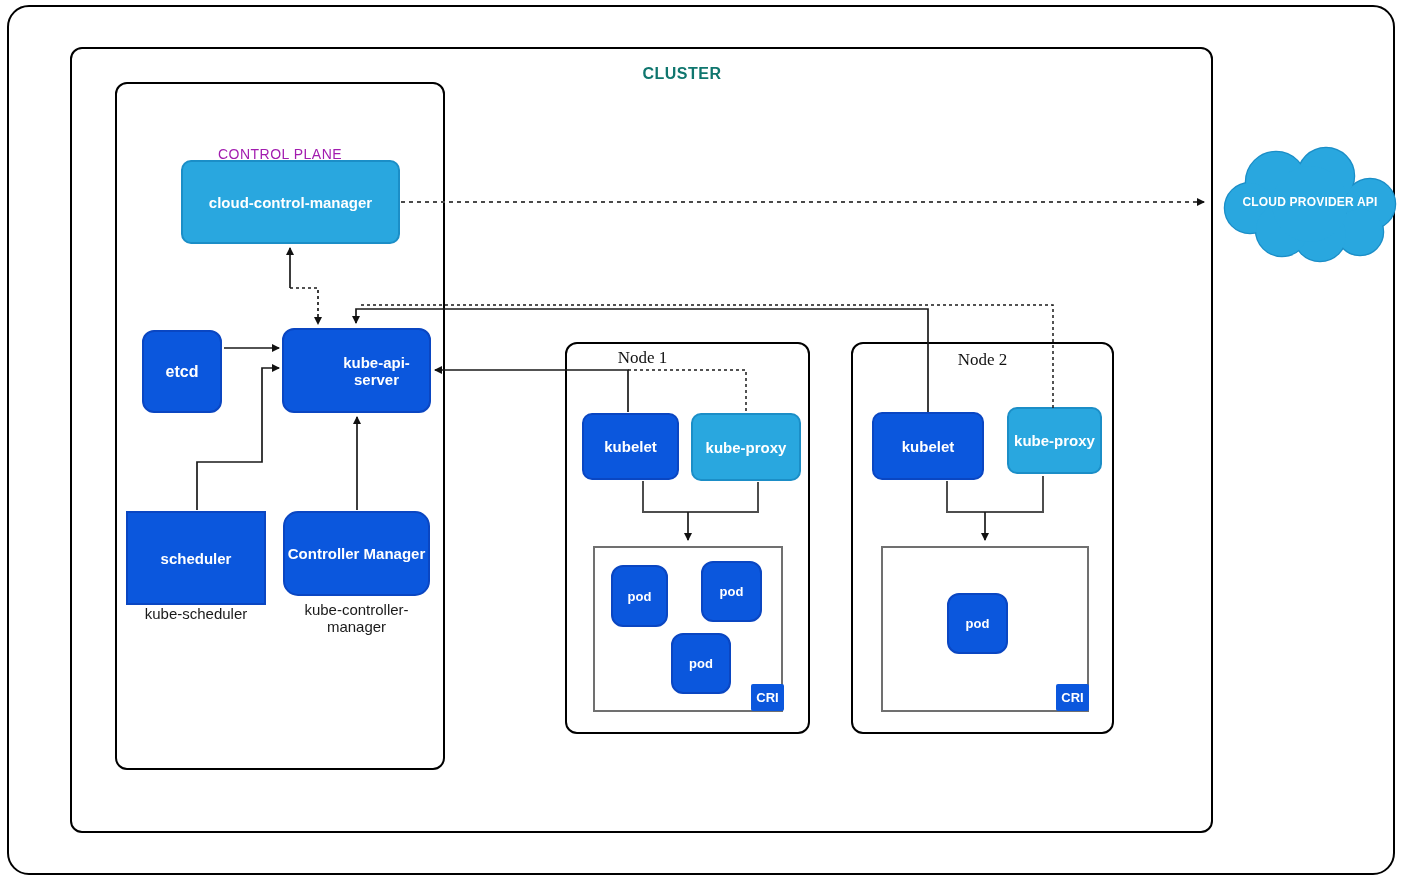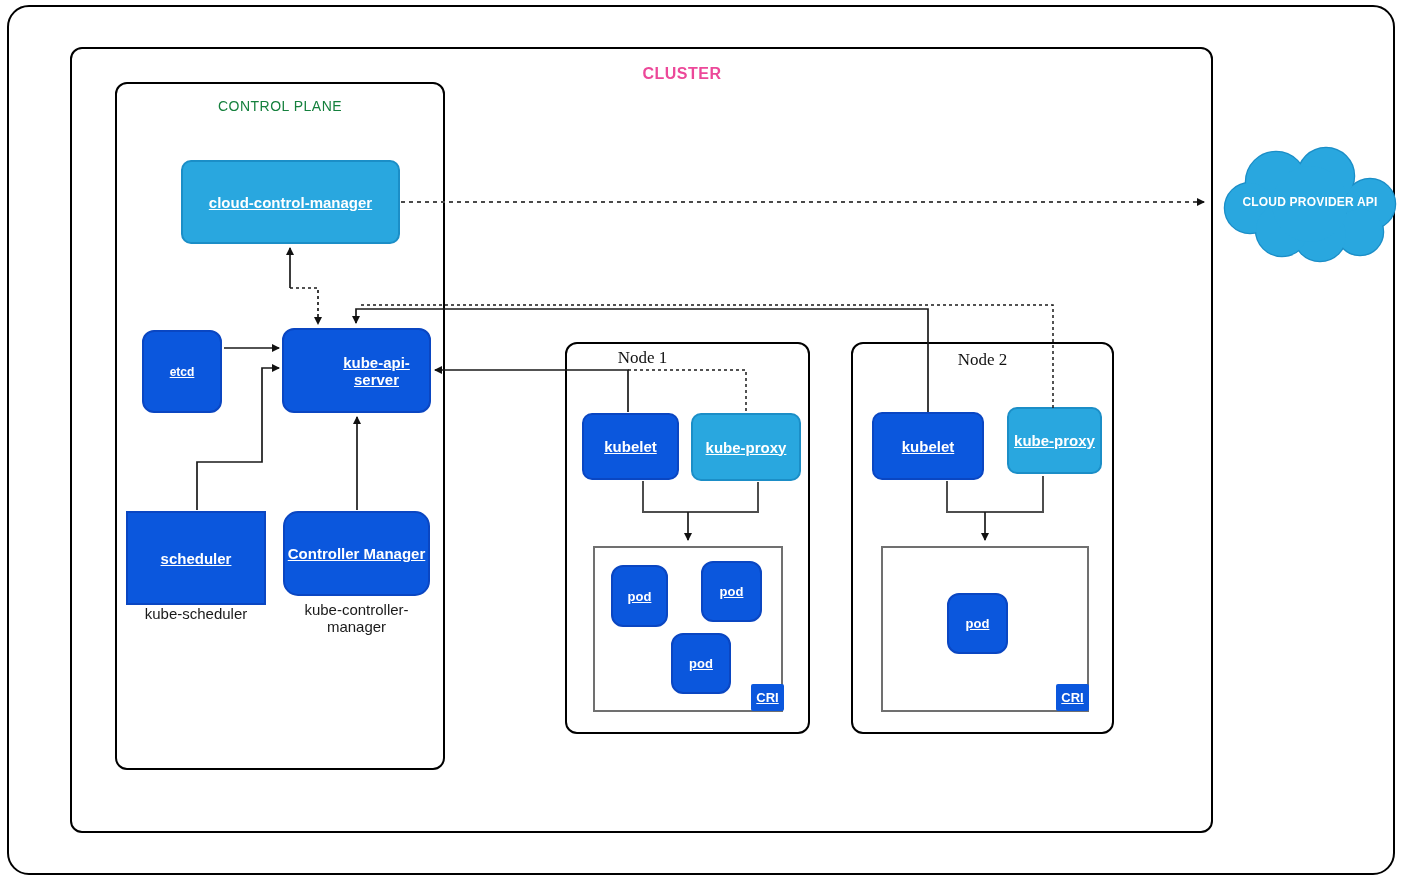--- a/index.html
+++ b/index.html
@@ -1,25 +1,25 @@
 <!DOCTYPE html>
 <html style="--c-dark: #0b57dd; --c-dark-b: #0a46c2; --c-light: #29a7df; --c-light-b: #1b8ec7;"><head>
 <meta charset="utf-8">
 <style>
   html,body { margin:0; padding:0; background:#fff; }
   body { font-family:"Liberation Sans", sans-serif; }
   .stage { position:relative; width:1402px; height:882px; background:#ffffff; overflow:hidden; }
   .frame { position:absolute; border:2px solid #000; box-sizing:border-box; background:transparent; }
   .box { position:absolute; display:flex; align-items:center; justify-content:center;
-         color:#fff; font-weight:bold; box-sizing:border-box; text-align:center;text-decoration:underline; }
+         color:#fff; font-weight:bold; box-sizing:border-box; text-align:center; }
   .dark  { background:var(--c-dark,#0b57dd);  border:2px solid var(--c-dark-b,#0a46c2);  }
   .light { background:var(--c-light,#29a7df); border:2px solid var(--c-light-b,#1b8ec7); }
   .title { position:absolute; text-align:center; }
-  .cluster-title { font-size:16px; font-weight:bold; color:#ec4899; letter-spacing:0.5px; }
-  .cp-title { font-size:14px; color:#15803d; letter-spacing:0.5px; }
+  .cluster-title { font-size:16px; font-weight:bold; color:#0f766e; letter-spacing:0.5px; }
+  .cp-title { font-size:14px; color:#a21caf; letter-spacing:0.5px;margin-top:48px; }
   .node-title { font-family:"Liberation Serif", serif; font-size:17px; color:#111; }
   .sublabel { font-size:15px; color:#1a1a1a; }
   .pods-frame { position:absolute; border:2px solid #707070; box-sizing:border-box; }
   .overlay { position:absolute; left:0; top:0; pointer-events:none; z-index:30; }
   .cloud-wrap { position:absolute; z-index:5; }
   .cloud-label { position:absolute; left:0; top:0; width:100%; height:100%;
                  display:flex; align-items:center; justify-content:center;
                  color:#fff; font-weight:bold; font-size:12px; letter-spacing:0.2px; }
 </style>
 </head>
@@ -32,21 +32,21 @@
   <div class="frame" style="left:70px; top:47px; width:1143px; height:786px; border-radius:12px;"></div>
   <div class="title cluster-title" style="left:582px; top:65px; width:200px;">CLUSTER</div>
 
   <div class="frame" style="left:115px; top:82px; width:330px; height:688px; border-radius:12px;"></div>
   <div class="title cp-title" style="left:115px; top:98px; width:330px;">CONTROL PLANE</div>
 
   <div class="box light" style="left:181px; top:160px; width:219px; height:84px; border-radius:10px; font-size:15px;">
     <span>cloud-control-manager</span>
   </div>
 
-  <div class="box dark" style="left:142px; top:330px; width:80px; height:83px; border-radius:12px; font-size:12px;">
+  <div class="box dark" style="left:142px; top:330px; width:80px; height:83px; border-radius:12px; font-size:16px;">
     <span>etcd</span>
   </div>
 
   <div class="box dark" style="left:282px; top:328px; width:149px; height:85px; border-radius:12px; font-size:15px;padding-left:40px;">
     <span>kube-api-server</span>
   </div>
 
   <div class="box dark" style="left:126px; top:511px; width:140px; height:94px; border-radius:0; font-size:15px;">
     <span>scheduler</span>
   </div>

